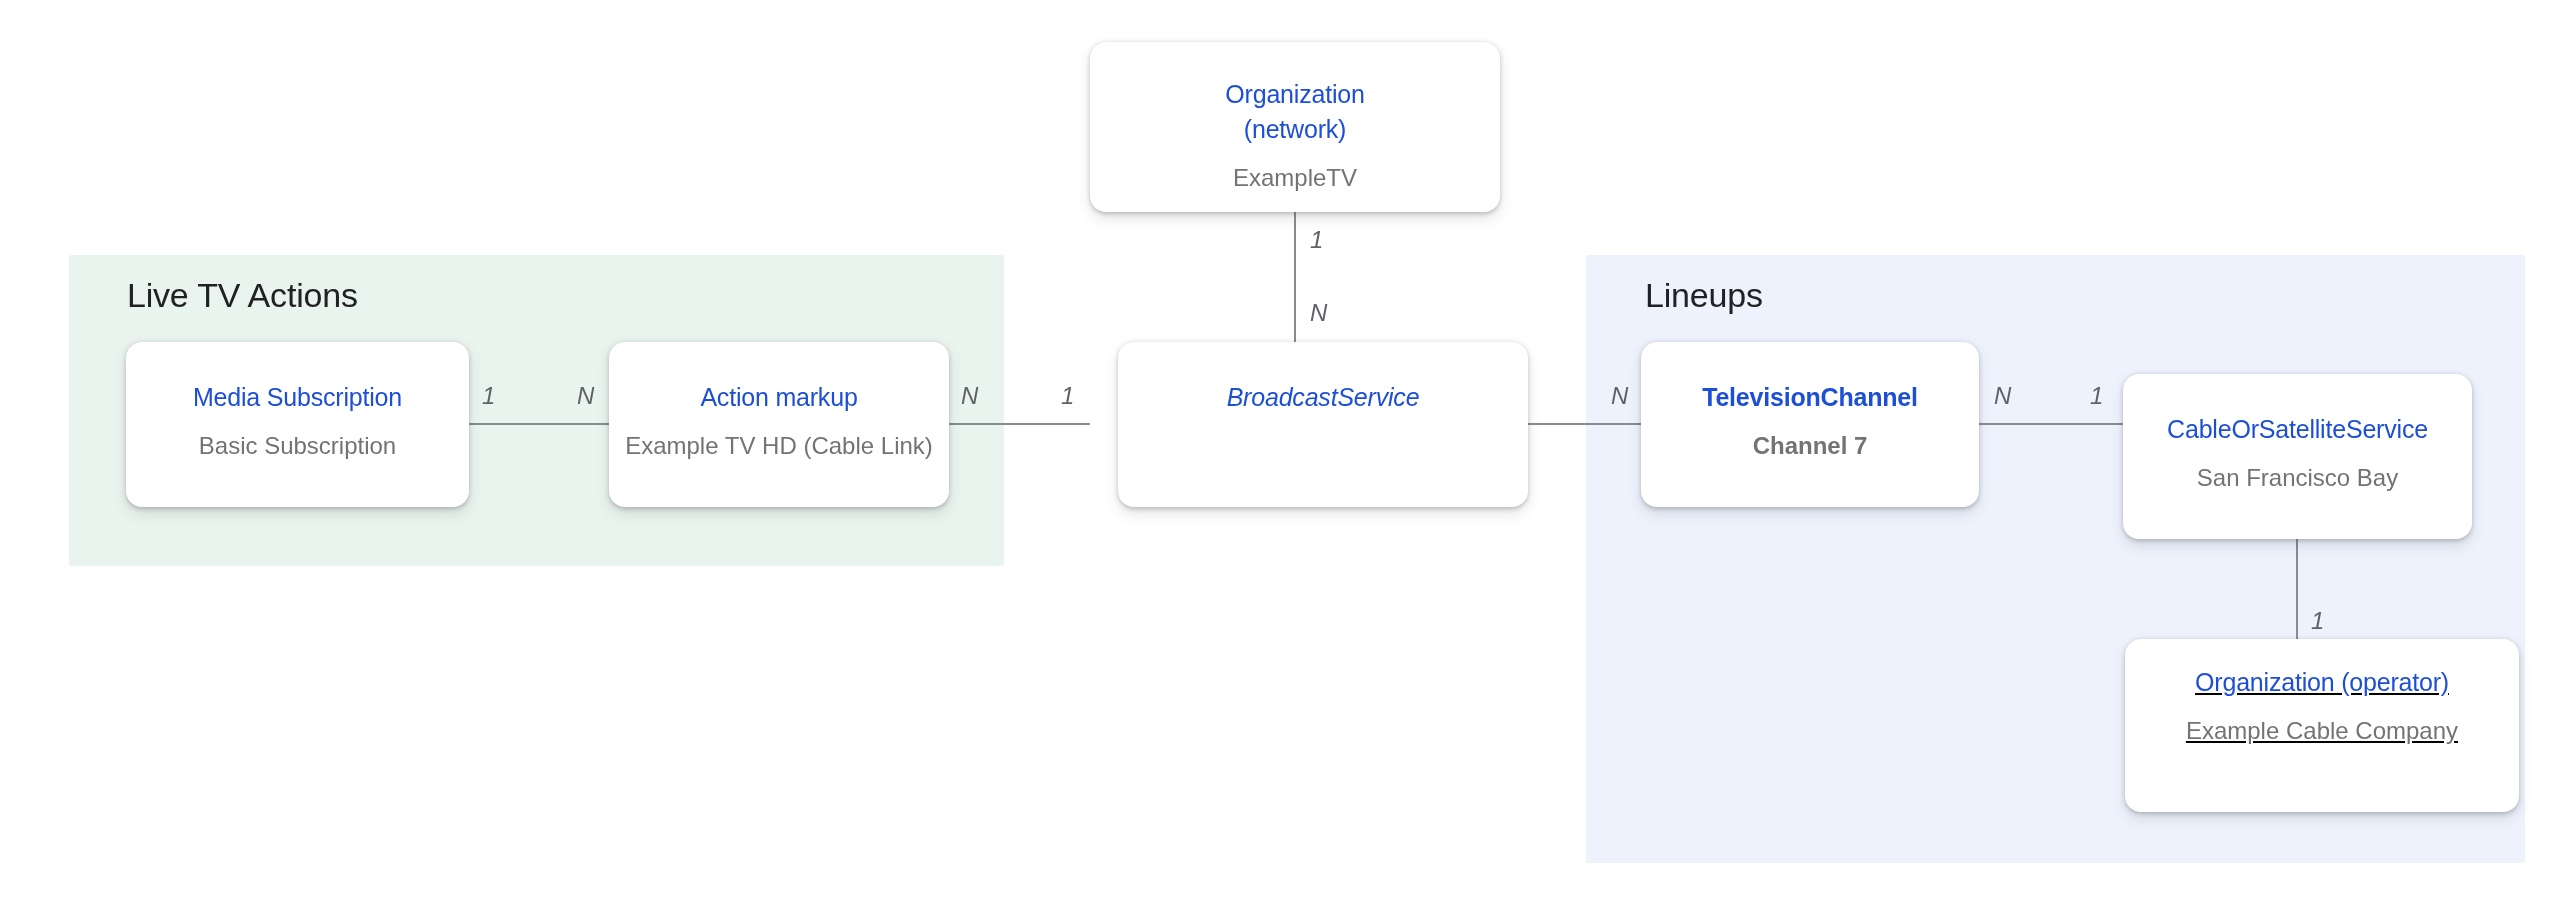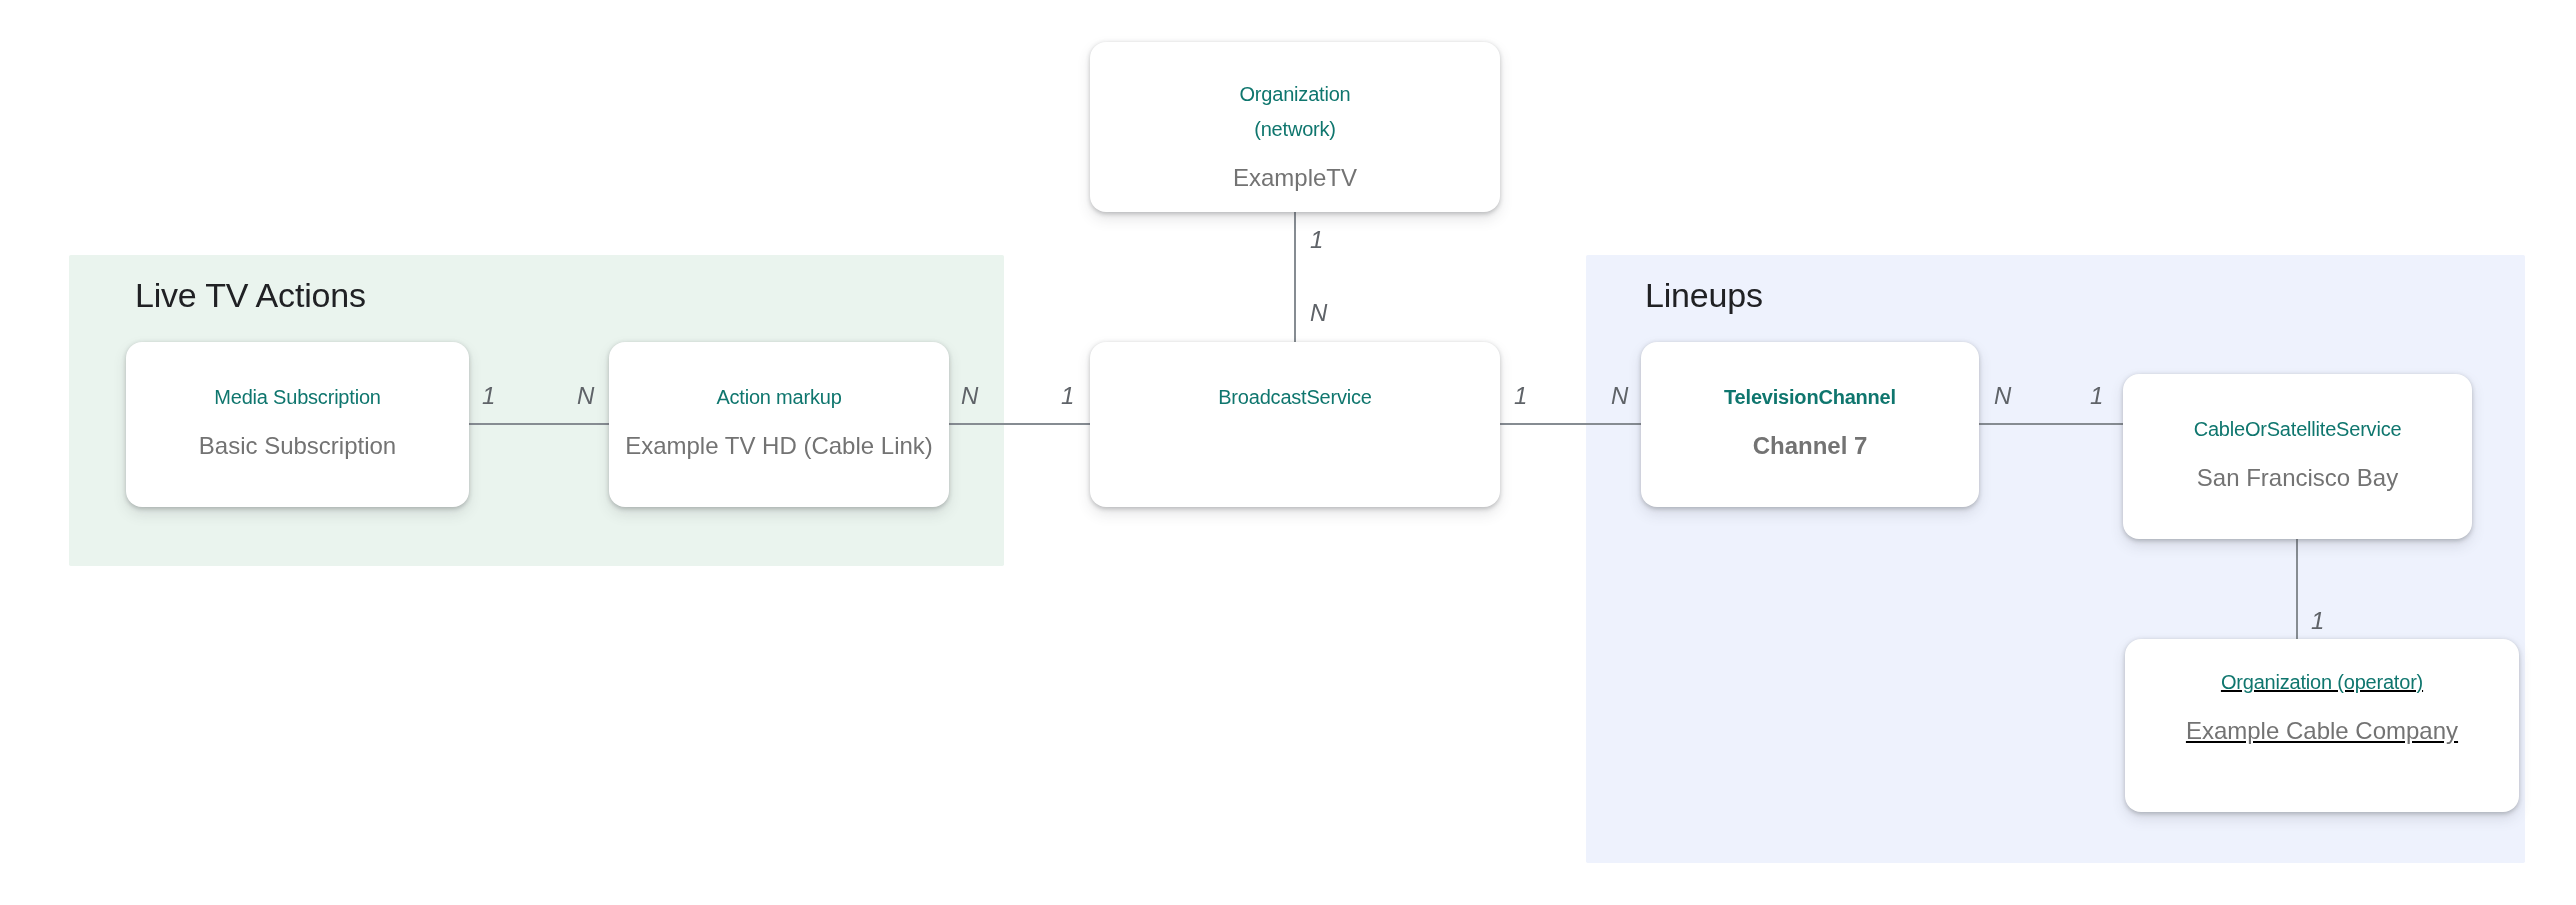--- a/index.html
+++ b/index.html
@@ -29,21 +29,21 @@
     width: 939px; height: 608px;
     background: #eef2fd;
   }
   .section-heading {
     position: absolute;
     font-size: 34px;
     letter-spacing: -0.2px;
     color: #202124;
     white-space: nowrap;
   }
-  .heading-green { left: 127px; top: 276px; margin-left: 8px; }
+  .heading-green { left: 127px; top: 276px; }
   .heading-blue  { left: 1645px; top: 276px; }
 
   .connector {
     position: absolute;
     background: #868c92;
   }
   .seg-a { left: 469px;  top: 423px; width: 140px; height: 1.8px; }
   .seg-b { left: 948px; top: 423px; width: 142px; height: 1.8px; }
   .seg-c { left: 1500px; top: 423px; width: 141px; height: 1.8px; }
   .seg-d { left: 1979px; top: 423px; width: 144px; height: 1.8px; }
@@ -55,29 +55,29 @@
     background: #ffffff;
     border-radius: 16px;
     box-shadow: 0 1.8px 4.4px rgba(60,64,67,0.28), 0 6.2px 14px rgba(60,64,67,0.13);
     text-align: center;
     box-sizing: border-box;
     z-index: 2;
   }
   .node-network  { left: 1090px; top: 42px;  width: 410px; height: 170px; padding-top: 35px; }
   .node-ms       { left: 126px;  top: 342px; width: 343px; height: 165px; padding-top: 38px; }
   .node-am       { left: 609px;  top: 342px; width: 340px; height: 165px; padding-top: 38px; }
-  .node-bs       { left: 1090px; top: 342px; width: 410px; height: 165px; padding-top: 38px; }
+  .node-bs       { left: 1118px; top: 342px; width: 410px; height: 165px; padding-top: 38px; font-style: italic; }
   .node-tc       { left: 1641px; top: 342px; width: 338px; height: 165px; padding-top: 38px; font-weight: bold; }
   .node-cs       { left: 2123px; top: 342px; width: 349px; height: 165px; padding-top: 38px; margin-top: 32px; }
   .node-op       { left: 2125px; top: 639px; width: 394px; height: 173px; padding-top: 26px; text-decoration: underline; }
 
   .card-title {
-    font-size: 20px;
+    font-size: 25px;
     line-height: 35px;
-    color: #0f766e;
+    color: #1d4ed8;
     letter-spacing: -0.2px;
   }
   .card-subtitle {
     font-size: 24px;
     line-height: 31px;
     color: #737373;
     margin-top: 15px;
   }
   .card-title span, .card-subtitle span { display: block; }
 

